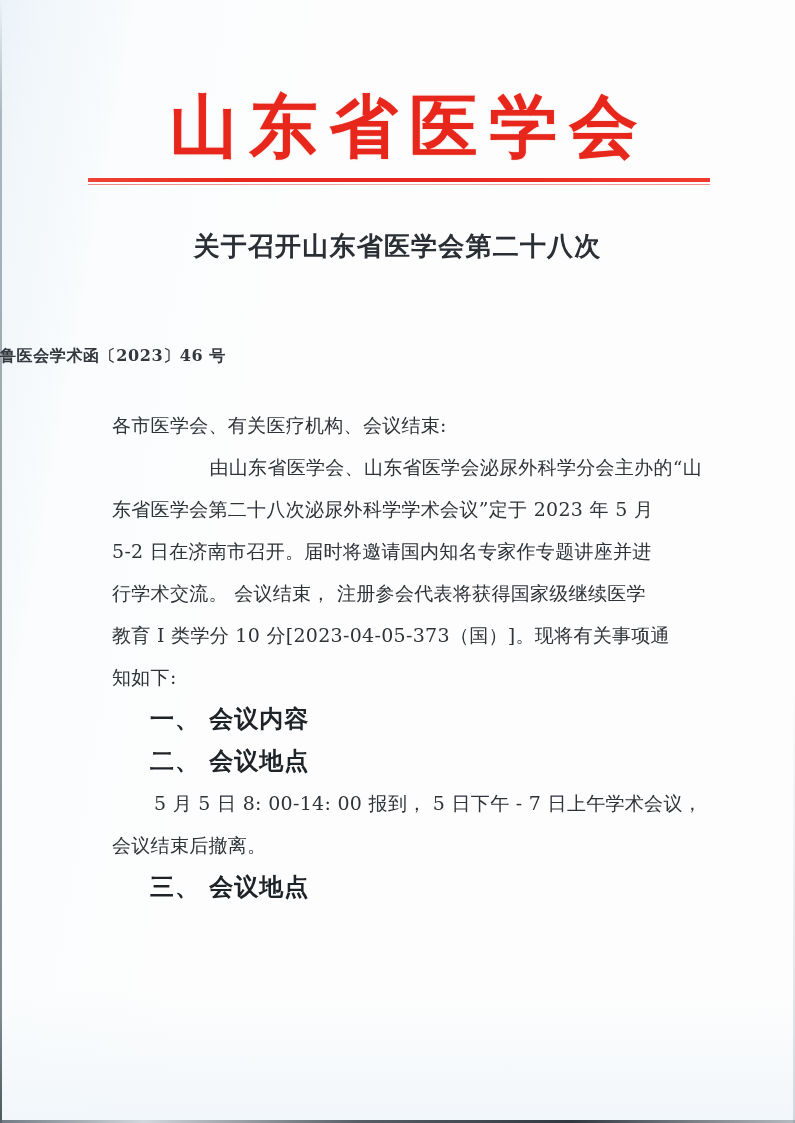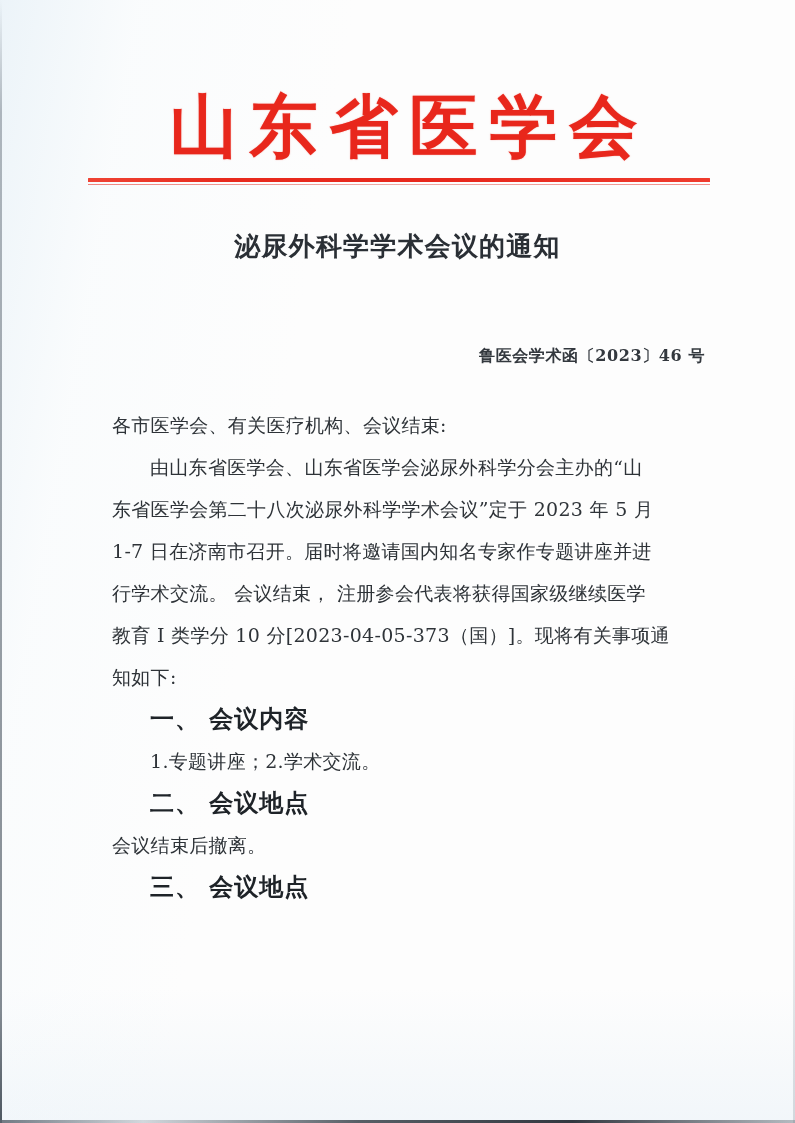--- a/index.html
+++ b/index.html
@@ -99,21 +99,21 @@
   .doc-title .t-line { display: block; white-space: nowrap; }
 
   
   .doc-number {
     position: absolute;
     top: 345px;
     left: 0;
     width: 795px;
     padding-right: 90px;
     box-sizing: border-box;
-    text-align: right;
+    text-align: left;
     font-family: "DejaVu Serif", serif;
     font-weight: 700;
     font-size: 16px;
     line-height: 22px;
     letter-spacing: 0.6px;
     color: #33383e;
     white-space: nowrap;
   }
 
   
@@ -125,21 +125,21 @@
     font-family: "DejaVu Serif", serif;
     font-size: 19px;
     line-height: 42px;
     color: #2e3338;
     letter-spacing: 0.3px;
   }
   .body-line {
     display: block;
     white-space: nowrap;
   }
-  .body-line.indent2 { text-indent: 38px; }
+  .body-line.indent2 { text-indent: 38px; text-align: right; }
   .heading {
     display: block;
     white-space: nowrap;
     text-indent: 38px;
     font-family: "DejaVu Sans", sans-serif;
     font-weight: 700;
     font-size: 24px;
     letter-spacing: 1px;
     color: #1e2328;
   }
@@ -156,39 +156,39 @@
   <div class="masthead">
     <div class="masthead-title">山东省医学会</div>
   </div>
 
   <div class="red-rule-wrap">
     <div class="red-rule-thick"></div>
     <div class="red-rule-thin"></div>
   </div>
 
   <div class="doc-title">
-    <span class="t-line">泌尿外科学学术会议的通知</span>
+    <span class="t-line">关于召开山东省医学会第二十八次</span>
   </div>
 
   <div class="doc-number">鲁医会学术函〔2023〕46 号</div>
 
   <div class="body-block">
 
     <span class="body-line">各市医学会、有关医疗机构、会议结束:</span>
 
     <span class="body-line indent2">由山东省医学会、山东省医学会泌尿外科学分会主办的“山</span>
     <span class="body-line">东省医学会第二十八次泌尿外科学学术会议”定于 2023 年 5 月</span>
-    <span class="body-line">1-7 日在济南市召开。届时将邀请国内知名专家作专题讲座并进</span>
+    <span class="body-line">5-2 日在济南市召开。届时将邀请国内知名专家作专题讲座并进</span>
     <span class="body-line">行学术交流。 会议结束， 注册参会代表将获得国家级继续医学</span>
     <span class="body-line">教育 I 类学分 10 分[2023-04-05-373（国）]。现将有关事项通</span>
     <span class="body-line">知如下:</span>
 
     <span class="heading">一、 会议内容</span>
-    <span class="body-line indent2">1.专题讲座；2.学术交流。</span>
 
     <span class="heading">二、 会议地点</span>
+    <span class="body-line indent2">5 月 5 日 8: 00-14: 00 报到， 5 日下午 - 7 日上午学术会议，</span>
     <span class="body-line">会议结束后撤离。</span>
 
     <span class="heading">三、 会议地点</span>
 
   </div>
 
 </div>
 
 </body></html>

